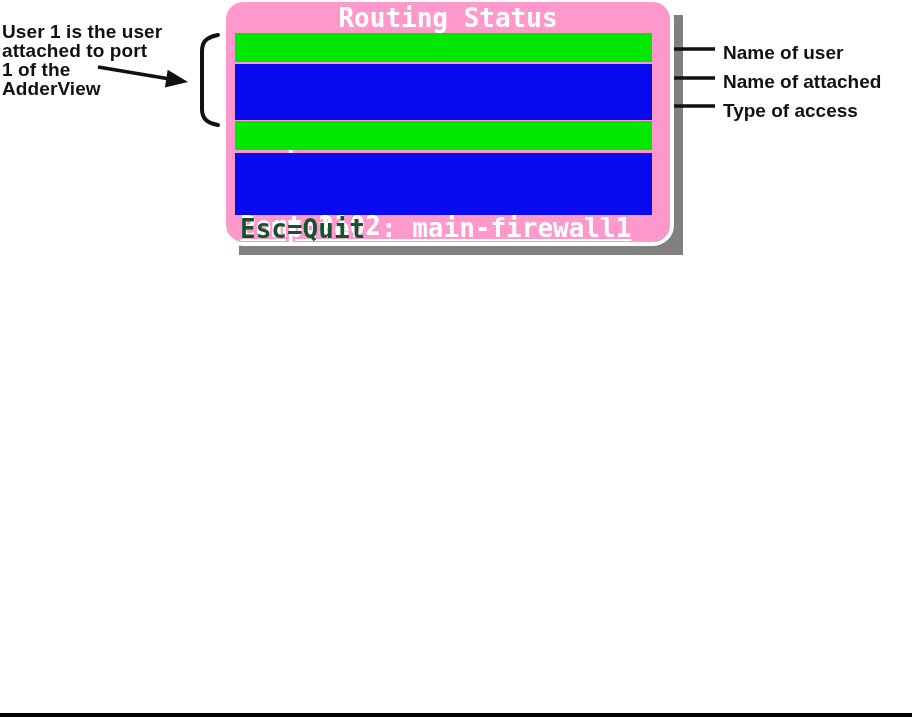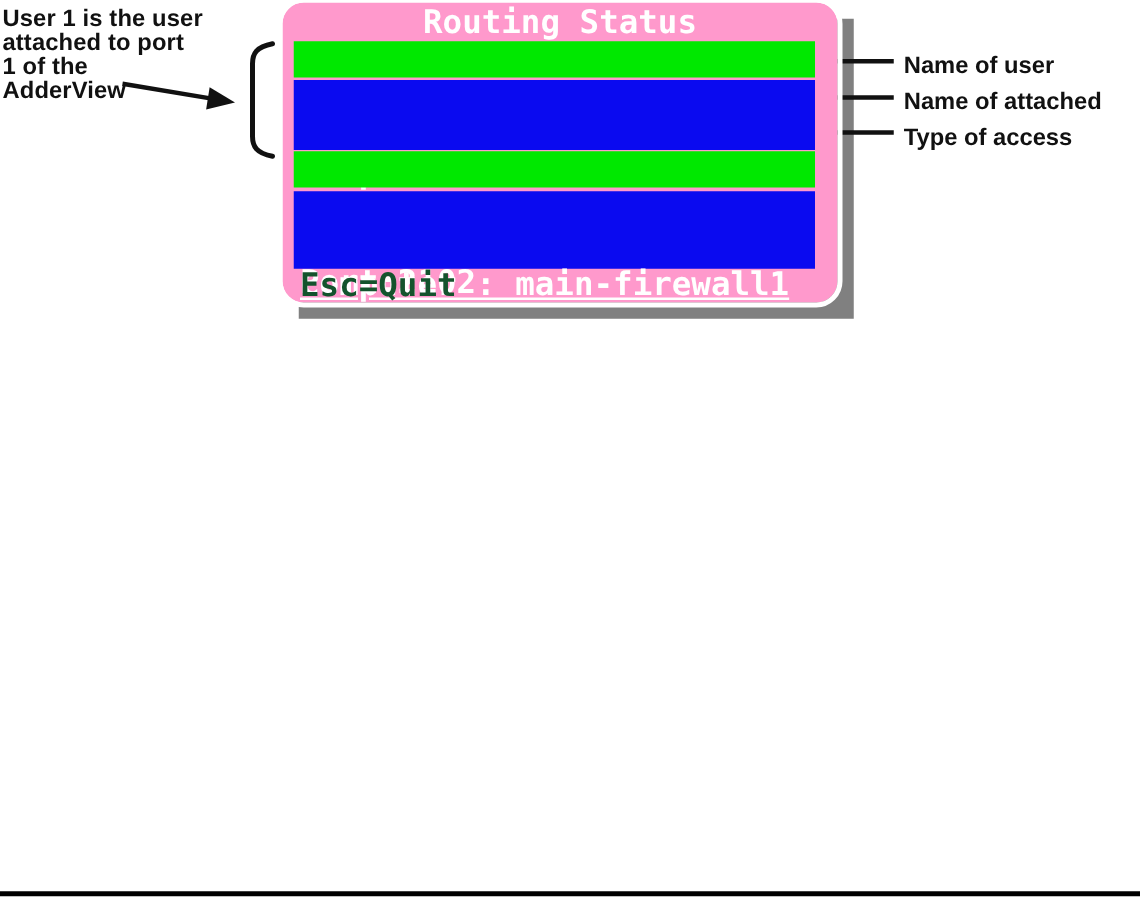--- a/index.html
+++ b/index.html
@@ -6,21 +6,21 @@
     --window_pink:#FF99CC;
     --bar_green:#00E800;
     --bar_blue:#0A0AF0;
     --shadow_gray:#808080;
   }
   *{margin:0;padding:0;box-sizing:border-box;}
   html,body{width:912px;height:722px;background:#ffffff;overflow:hidden;}
   body{position:relative;font-family:"Liberation Sans",sans-serif;}
 
   
-  .left-note{position:absolute;left:2px;top:6px;width:210px;
+  .left-note{position:absolute;left:2px;top:22px;width:210px;
     font-size:19px;font-weight:bold;color:#111;line-height:19px;letter-spacing:0.1px;}
   .right-labels{position:absolute;left:723px;top:38px;width:185px;
     font-size:19px;font-weight:bold;color:#111;}
   .right-labels .rl{height:29px;line-height:29px;white-space:nowrap;}
 
   svg.ann{position:absolute;overflow:visible;}
 
   
   .osd-shadow{position:absolute;left:239px;top:15px;width:444px;height:240px;
     background:var(--shadow_gray);z-index:0;}

